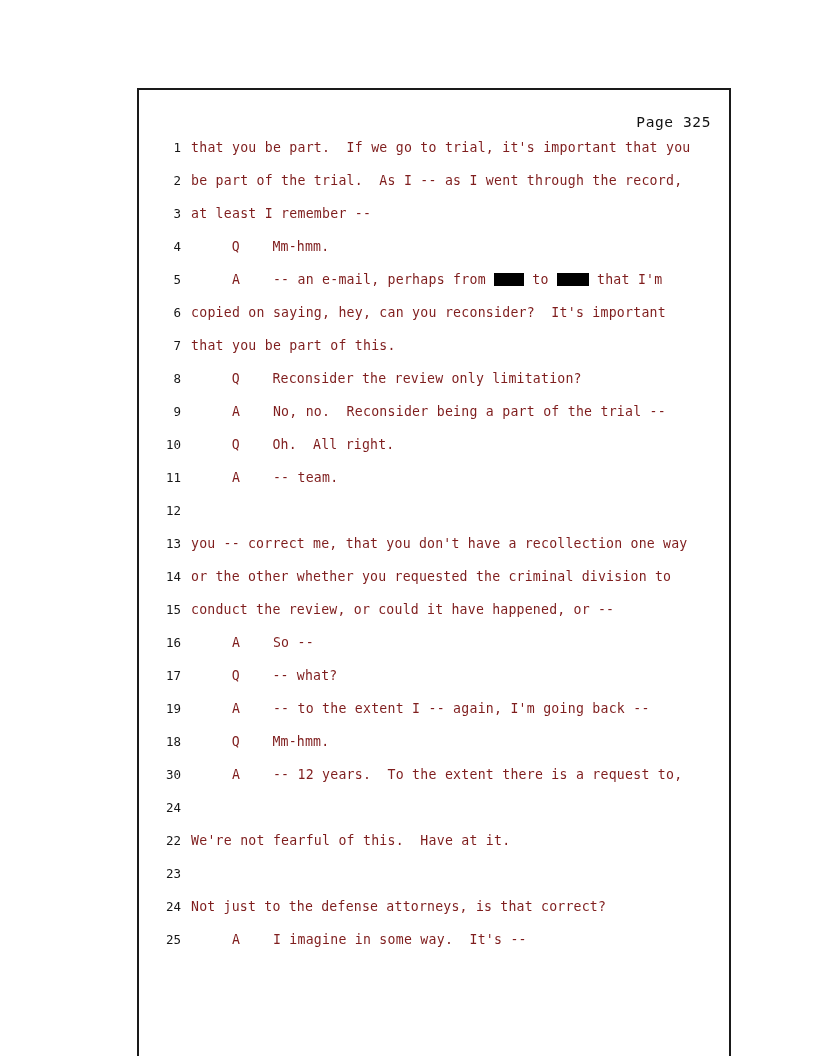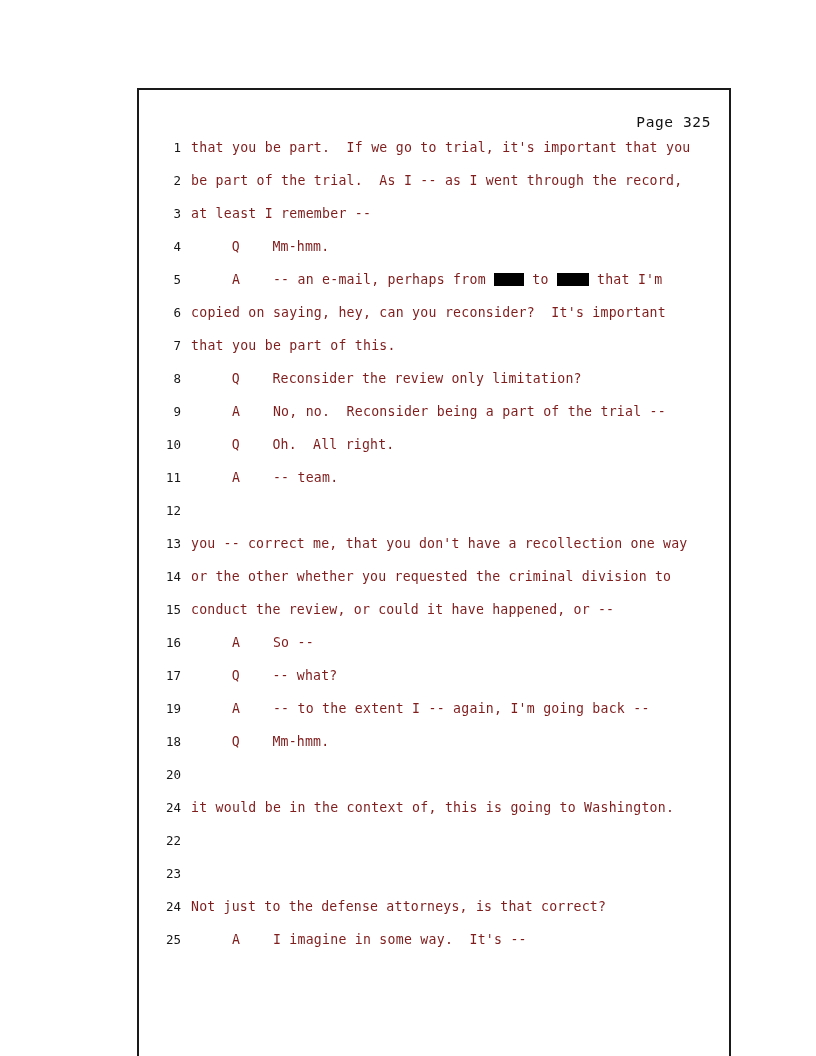--- a/index.html
+++ b/index.html
@@ -164,28 +164,29 @@
       </div>
       <div class="line">
         <div class="lineno">19</div>
         <div class="ltext">     A    -- to the extent I -- again, I'm going back --</div>
       </div>
       <div class="line">
         <div class="lineno">18</div>
         <div class="ltext bold">     Q    Mm-hmm.</div>
       </div>
       <div class="line">
-        <div class="lineno">20</div>
+        <div class="lineno">30</div>
+        <div class="ltext">     A    -- 12 years.  To the extent there is a request to,</div>
       </div>
       <div class="line">
         <div class="lineno">24</div>
-        <div class="ltext">it would be in the context of, this is going to Washington.</div>
       </div>
       <div class="line">
         <div class="lineno">22</div>
+        <div class="ltext">We're not fearful of this.  Have at it.</div>
       </div>
       <div class="line">
         <div class="lineno">23</div>
       </div>
       <div class="line">
         <div class="lineno">24</div>
         <div class="ltext bold">Not just to the defense attorneys, is that correct?</div>
       </div>
       <div class="line">
         <div class="lineno">25</div>

